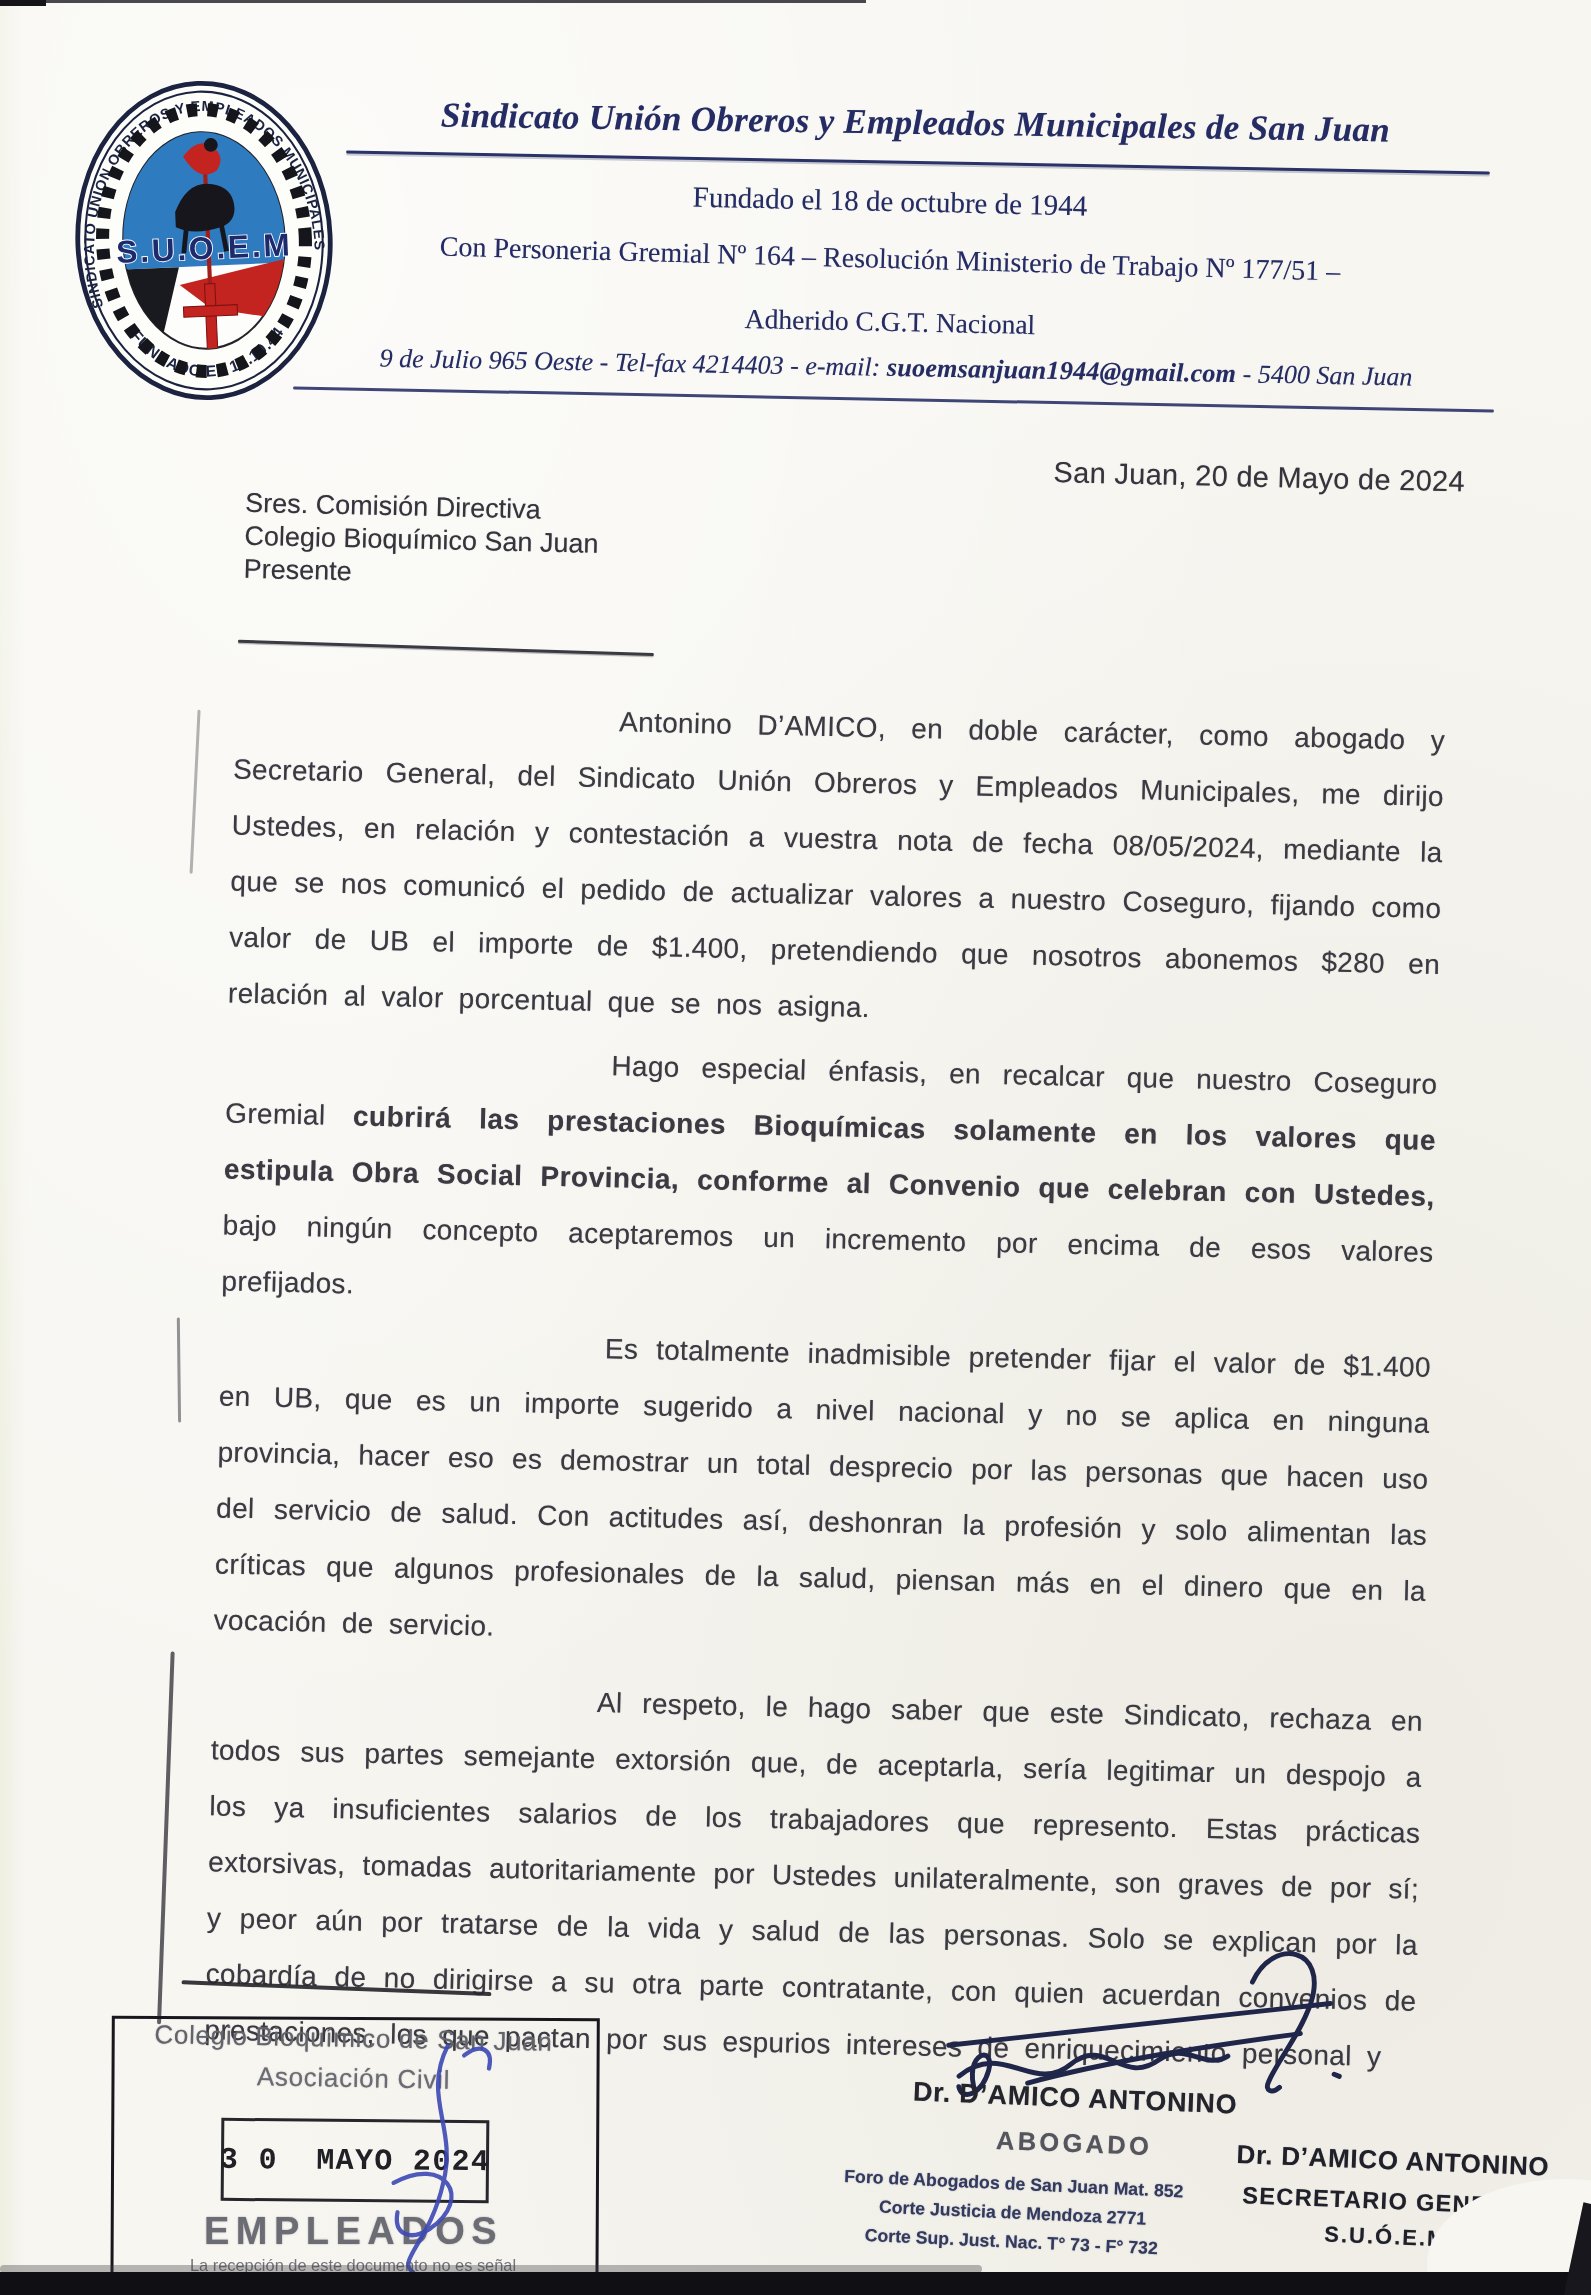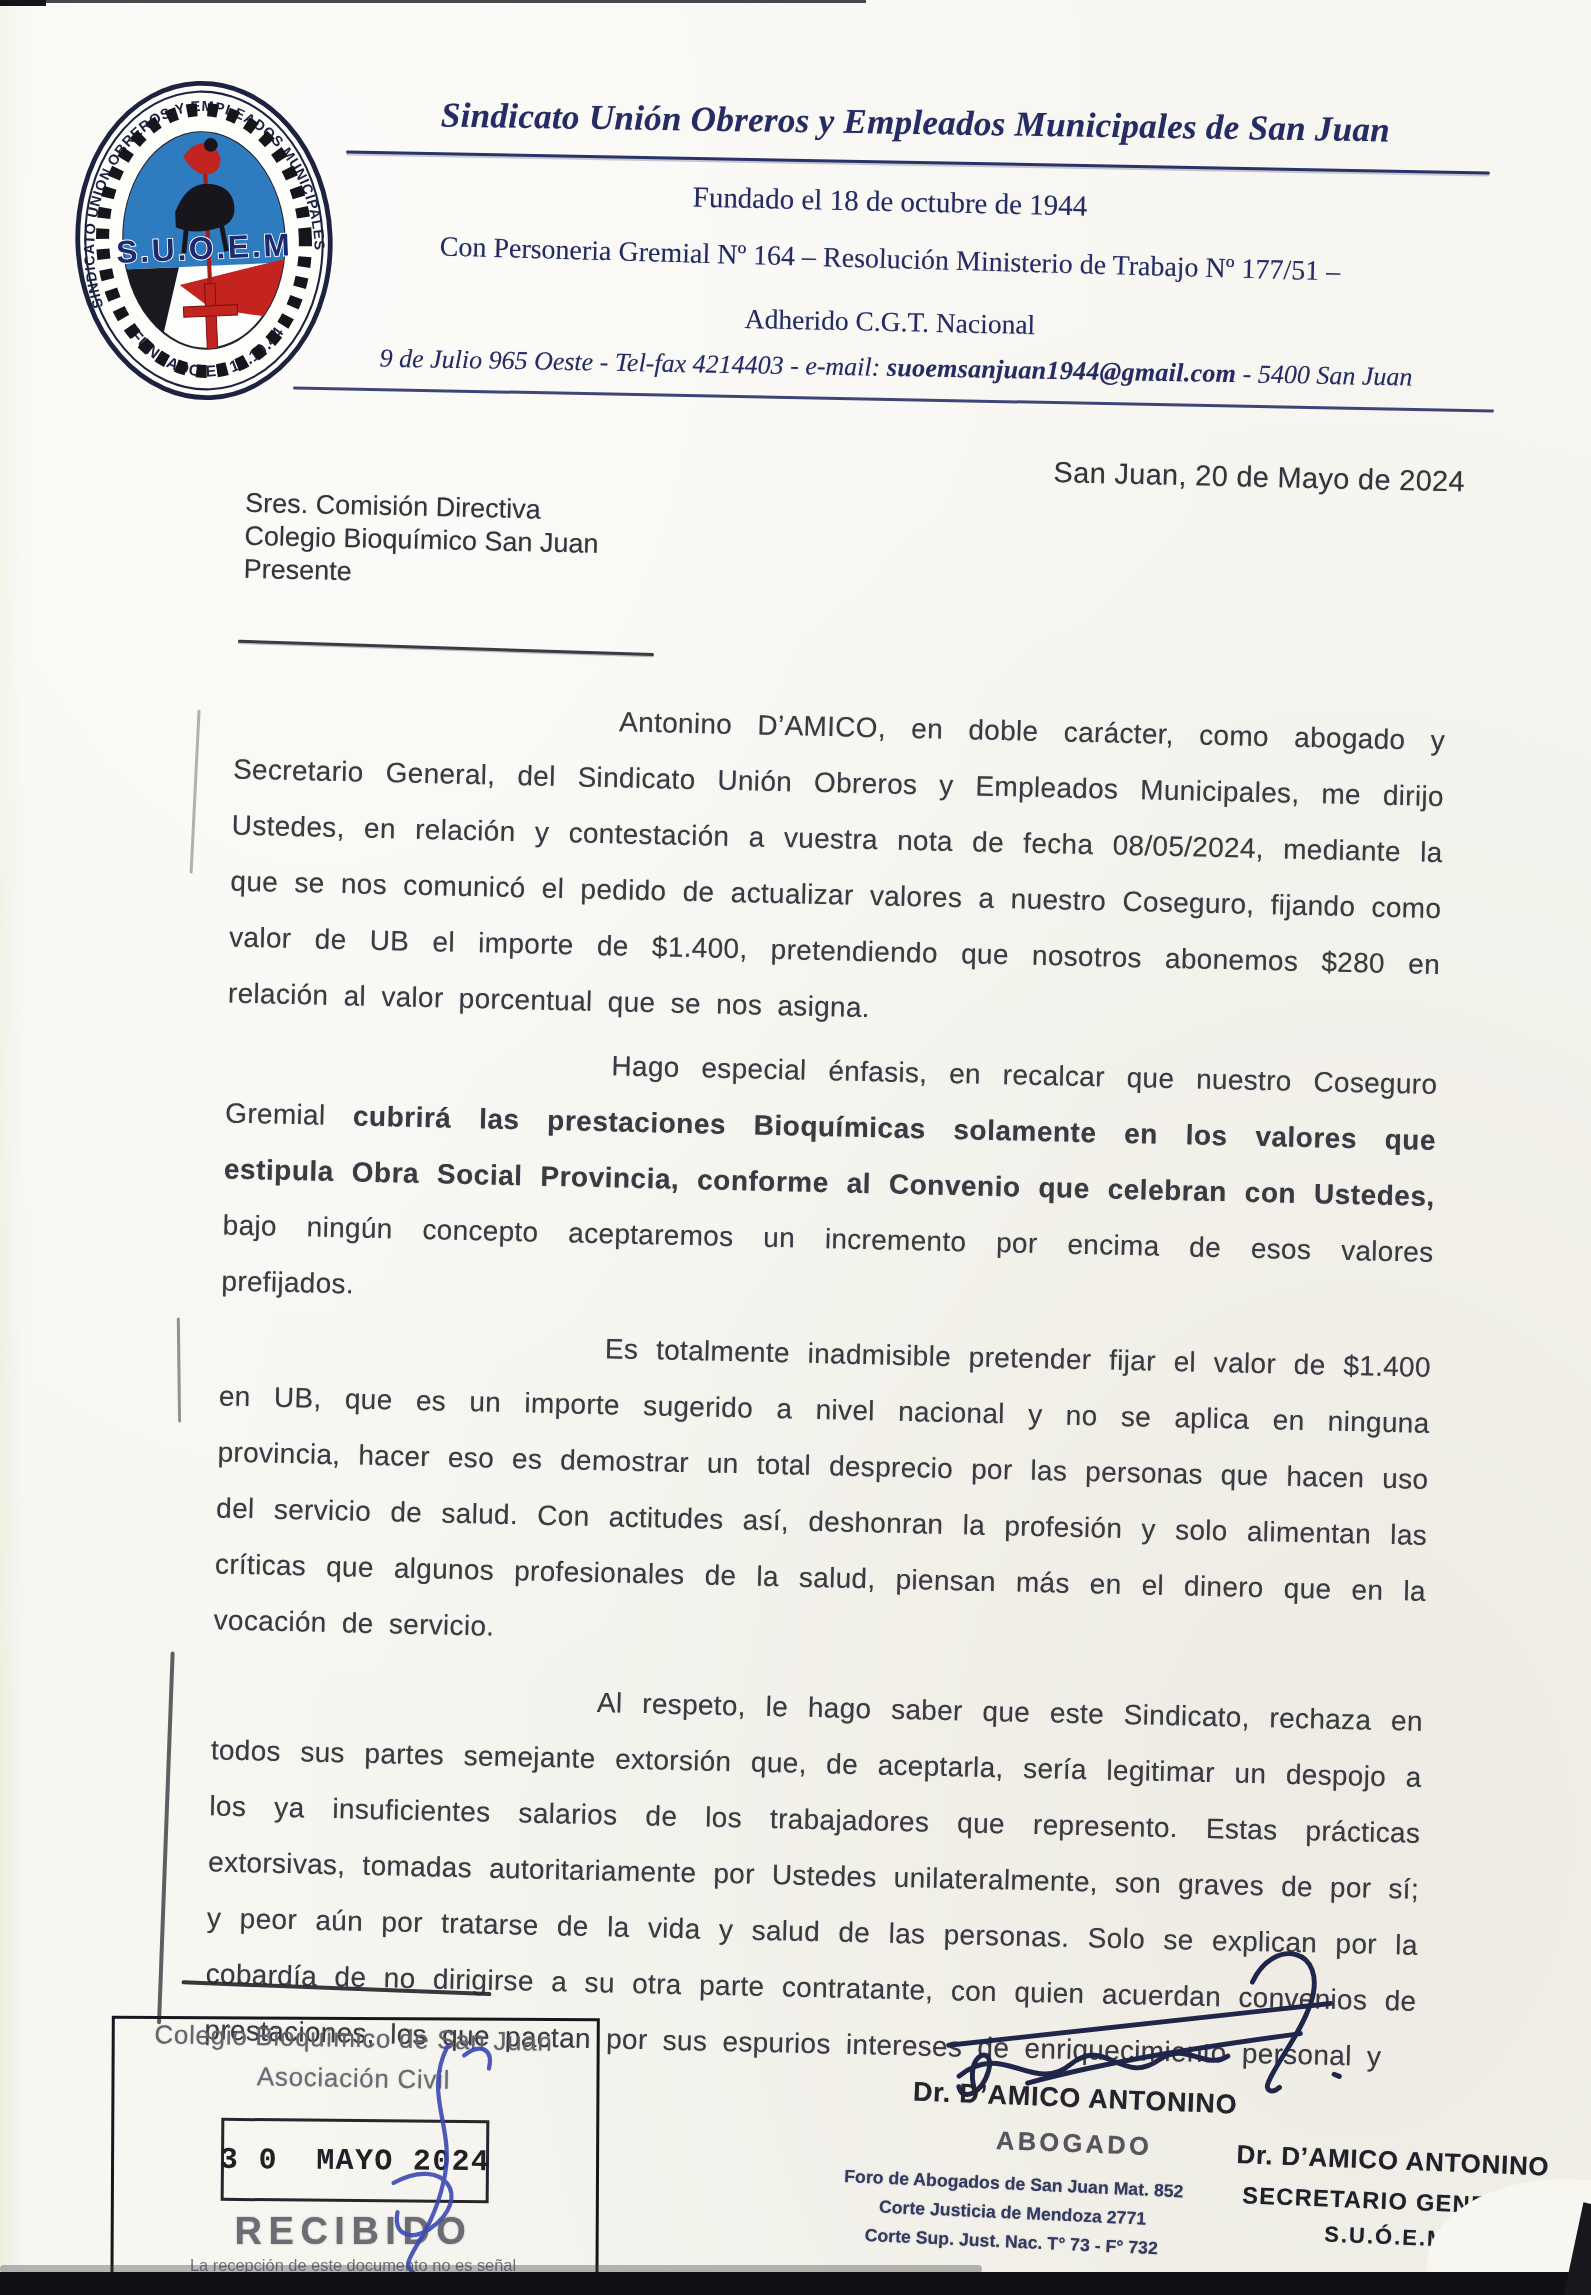--- a/index.html
+++ b/index.html
@@ -170,21 +170,21 @@
       <div class="r2">S.U.Ó.E.M.</div>
     </div>
   </div>
 
   <div class="abs stamp-box"></div>
   <div class="abs stamp-org1">Colegio Bioquímico de San Juan</div>
   <div class="abs stamp-org2">Asociación Civil</div>
   <div class="abs stamp-datebox">
     <span class="stamp-date">3 0  MAYO 2024</span>
   </div>
-  <div class="abs stamp-received">RECIBIDO</div>
+  <div class="abs stamp-received">EMPLEADOS</div>
   <div class="abs stamp-disc1">La recepción de este documento no es señal</div>
   <div class="abs stamp-disc2">de conformidad</div>
 
   <svg class="abs" style="left:340px;top:2029px;" width="196" height="262" viewBox="0 0 300 400">
     <g fill="none" stroke="#3c49b5" stroke-width="6.5" stroke-linecap="round" opacity=".9">
       <path d="M 165 25 C 125 105 180 150 158 235 C 138 325 85 355 112 372"></path>
       <path d="M 82 235 C 160 192 205 258 138 305 C 105 326 82 312 88 280"></path>
       <path d="M 190 40 C 215 20 235 30 228 60"></path>
     </g>
   </svg>

